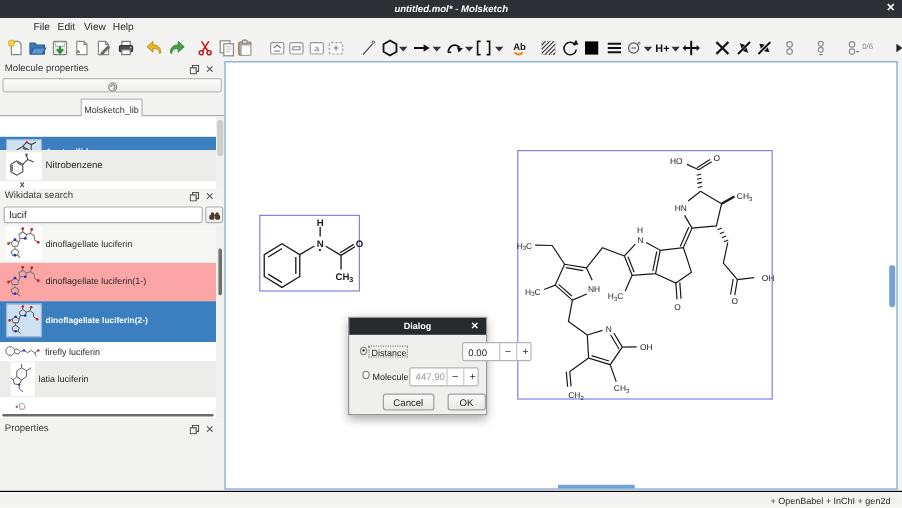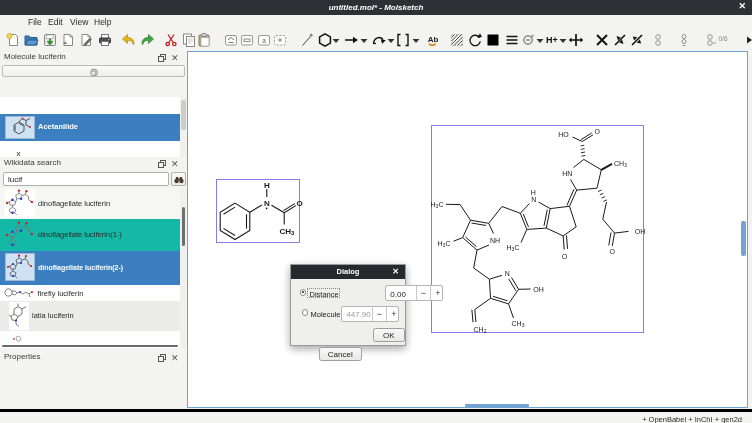--- a/index.html
+++ b/index.html
@@ -7,21 +7,21 @@
 html,body { width:752px; height:423px; overflow:hidden; }
 body { font-family:"Liberation Sans", sans-serif; position:relative; background:#f3f3f2; }
 .abs { position:absolute; }
 #titlebar { left:0; top:0; width:752px; height:15px; background:#2d3135; color:#fff; }
 #titlebar .t { position:absolute; left:0; right:0; top:2.5px; text-align:center; font-size:8px; font-weight:bold;font-style:italic; }
 #titlebar .x { position:absolute; right:6px; top:1px; font-size:9px; font-weight:bold; }
 #menubar { left:0; top:15px; width:752px; height:13px; background:#f3f3f2; font-size:8.5px; color:#2a2a2a; }
 #menubar span { position:absolute; top:2px;padding-left:20px; }
 #toolbar { left:0; top:28px; width:752px; height:23.5px; background:#f3f3f2; }
 .ti { position:absolute; top:3.5px; width:16px; height:16px; margin-left:-8px; }
-#statusbar { left:0; top:409px; width:752px; height:14px; background:#f3f3f2; border-top:3px solid #000000; font-size:7.5px; color:#2a2a2a; }
+#statusbar { left:0; top:409px; width:752px; height:14px; background:#f3f3f2; border-top:1px solid #000000; font-size:7.5px; color:#2a2a2a; }
 #statusbar .r { position:absolute; right:10px; top:2.5px; }
 #leftdock { left:0; top:51px; width:187px; height:358px; background:#f3f3f2; }
 .dockhead { position:absolute; left:0; width:187px; height:12px; font-size:8px; color:#3a3a3a; }
 .dockhead .ttl { position:absolute; left:4px; top:0px; }
 .dockhead .ico { position:absolute; top:1px; color:#555; font-size:8px; }
 #canvas { left:187px; top:51px; width:561px; height:357px; background:#fff; border:1px solid #6ea3d6; }
 .selrect { position:absolute; border:1px solid #8080e8; }
 #dialog { left:290px; top:264px; width:116px; height:82px; background:#efefee; border:1px solid #9a9a9a; box-shadow:0 3px 8px rgba(0,0,0,0.35); }
 #dlgtitle { position:absolute; left:0; top:0; width:100%; height:14px; background:#262a2e; color:#fff; font-size:7.5px; font-weight:bold; text-align:center; }
 #dlgtitle .dx { position:absolute; right:6px; top:2px; font-size:8px; }
@@ -220,49 +220,65 @@
     </svg>
 <svg class="ti" style="left:722.5px" viewBox="0 0 16 16">
       <text x="8" y="9" font-size="6.5" text-anchor="middle" fill="#888" font-family="Liberation Sans">0/6</text>
     </svg>
 <svg class="ti" style="left:749px" viewBox="0 0 16 16">
       <path d="M6 4.5 L11 8 L6 11.5 z" fill="#222"></path>
     </svg>
 </div>
 <div class="abs" id="leftdock">
 <div class="dockhead" style="top:1px;">
-  <span class="ttl">Molecule luciferin</span>
+  <span class="ttl">Molecule properties</span>
   <svg class="ico" style="left:158px;top:2px" width="8" height="8">
         <rect x="2.5" y="0.5" width="5" height="5" fill="none" stroke="#555"></rect>
         <rect x="0.5" y="2.5" width="5" height="5" fill="#f3f3f2" stroke="#555"></rect>
       </svg>
   <span class="ico" style="left:171px;font-size:9px;">✕</span>
 </div>
 <div style="position:absolute;left:2px;top:14px;width:183px;height:12px;background:linear-gradient(#fbfbfb,#eeeeed);border:1px solid #bcbcbb;border-radius:2px;">
   <svg style="position:absolute;left:86px;top:1.5px" width="10" height="9" viewBox="0 0 10 9">
         <g stroke="#8a8a8a" fill="none" stroke-width="1">
           <circle cx="5" cy="4.5" r="3.4"></circle>
           <path d="M3.2 4.5 a1.8 1.8 0 1 1 1.8 1.8"></path>
         </g>
       </svg>
 </div>
+<div style="position:absolute;left:0px;top:30.5px;width:187px;height:15.5px;">
+  <div style="position:absolute;left:0;bottom:0;width:187px;height:1px;background:#9a9a9a;"></div>
+  <div style="position:absolute;left:67px;top:0.5px;width:52px;height:15px;background:#fcfcfc;border:1px solid #9a9a9a;border-bottom:none;border-radius:2px 2px 0 0;font-size:7.5px;color:#333;text-align:center;padding-top:3.5px;">Molsketch_lib</div>
+</div>
 
 <div style="position:absolute;left:0;top:46px;width:187px;height:60px;background:#fff;">
   <div style="position:absolute;left:0;top:1px;width:180px;height:27px;background:#3c7fc0;margin-top:16px;">
     <div style="position:absolute;left:4.5px;top:2px;width:30px;height:23px;background:#cfe2f4;border:1px solid #9ab8d4;">
       <svg width="28" height="21" viewBox="0 0 28 21">
             <g stroke="#444" fill="none" stroke-width="0.9">
       <path d="M8 8 L13 5 L18 8 L18 14 L13 17 L8 14 Z M9.2 8.6 L9.2 13.4 M13 6.3 L17 8.7"></path>
       <path d="M13 5 L16 1.5 L20 3.5 L24 1.5 M20 3.5 L20 8 L24 10"></path>
             </g>
       <circle cx="16.5" cy="1.5" r="1" fill="#c33"></circle>
             <circle cx="24" cy="10" r="1" fill="#c33"></circle>
           </svg>
     </div>
     <span style="position:absolute;left:38px;top:8px;color:#fff;font-weight:bold;font-size:7.5px;">Acetanilide</span>
+  </div>
+  <div style="position:absolute;left:0;top:28px;width:180px;height:26px;background:#ececeb;">
+    <div style="position:absolute;left:4.5px;top:1.5px;width:30px;height:23px;background:#fff;">
+      <svg width="28" height="21" viewBox="0 0 28 21">
+            <g stroke="#444" fill="none" stroke-width="0.9">
+      <path d="M4 10 L9 7 L14 10 L14 16 L9 19 L4 16 Z M5.2 10.6 L5.2 15.4 M9 8.3 L13 10.7"></path>
+      <path d="M14 10 L18 6 L17 2 M18 6 L23 8"></path>
+            </g>
+      <circle cx="17" cy="2" r="1" fill="#444"></circle>
+          </svg>
+    </div>
+    <span style="position:absolute;left:38px;top:8px;color:#2a2a2a;font-size:8px;">Nitrobenzene</span>
   </div>
   <div style="position:absolute;left:0;top:54px;width:180px;height:6px;background:#fff;">
     <svg width="30" height="6">
           <path d="M17 1 L20 5 M20 1 L17 5" stroke="#444" fill="none" stroke-width="0.9"></path>
         </svg>
   </div>
   <div style="position:absolute;left:180px;top:0;width:7px;height:60px;background:#f0f0ef;">
     <div style="position:absolute;left:1px;top:3px;width:4.5px;height:30px;background:#cdcdcc;border-radius:2px;"></div>
   </div>
 </div>
@@ -308,21 +324,21 @@
             </g>
     <g fill="#23c">
               <circle cx="15" cy="9" r="1.1"></circle>
               <circle cx="7" cy="10" r="1.1"></circle>
               <circle cx="7" cy="22" r="1.1"></circle>
             </g>
           </svg>
   </div>
   <span style="position:absolute;left:38px;top:11px;font-size:7.5px;color:#2a2a2a;">dinoflagellate luciferin</span>
 </div>
-<div style="position:absolute;left:0;top:31.5px;width:180px;height:31.5px;background:#14b8a6;">
+<div style="position:absolute;left:0;top:31.5px;width:180px;height:31.5px;background:#fca5a5;">
   <div style="position:absolute;left:4.5px;top:1.5px;width:30px;height:28px;">
     <svg width="30" height="28" viewBox="0.5 0 27 26">
             <g stroke="#777" fill="none" stroke-width="0.8">
     <path d="M10 6 L13 4 L16 6 L15 9 L11 9 Z"></path>
               <path d="M13 4 L13 1.5 M16 6 L19 5 M19 5 L20 2 M19 5 L22 7 L22 10"></path>
     <path d="M4 12 L7 10 L10 12 L9 15 L5 15 Z"></path>
               <path d="M2 13 L4 12 M10 12 L11 9"></path>
     <path d="M7 17 L10 19 L9 22 L5 22 L4 19 Z M7 17 L7 15"></path>
               <path d="M9 22 L11 24 M22 10 L25 12"></path>
             </g>
@@ -509,15 +525,15 @@
       <span class="m">−</span>
       <span class="p">+</span>
     </div>
   <div class="radio" style="left:10.8px;top:44.4px;"></div>
   <span class="dlglab" style="left:19.5px;top:45px;">Molecule</span>
   <div class="spin" style="left:50.3px;top:41.3px;">
       <span class="v" style="color:#9a9a9a;">447.90</span>
       <span class="m">−</span>
       <span class="p">+</span>
     </div>
-  <div class="btn" style="left:27.5px;top:62.5px;width:43.5px;margin-top:19px;">Cancel</div>
+  <div class="btn" style="left:27.5px;top:62.5px;width:43.5px;">Cancel</div>
   <div class="btn" style="left:82px;top:62.5px;width:31.5px;">OK</div>
 </div>
 
 </body></html>

